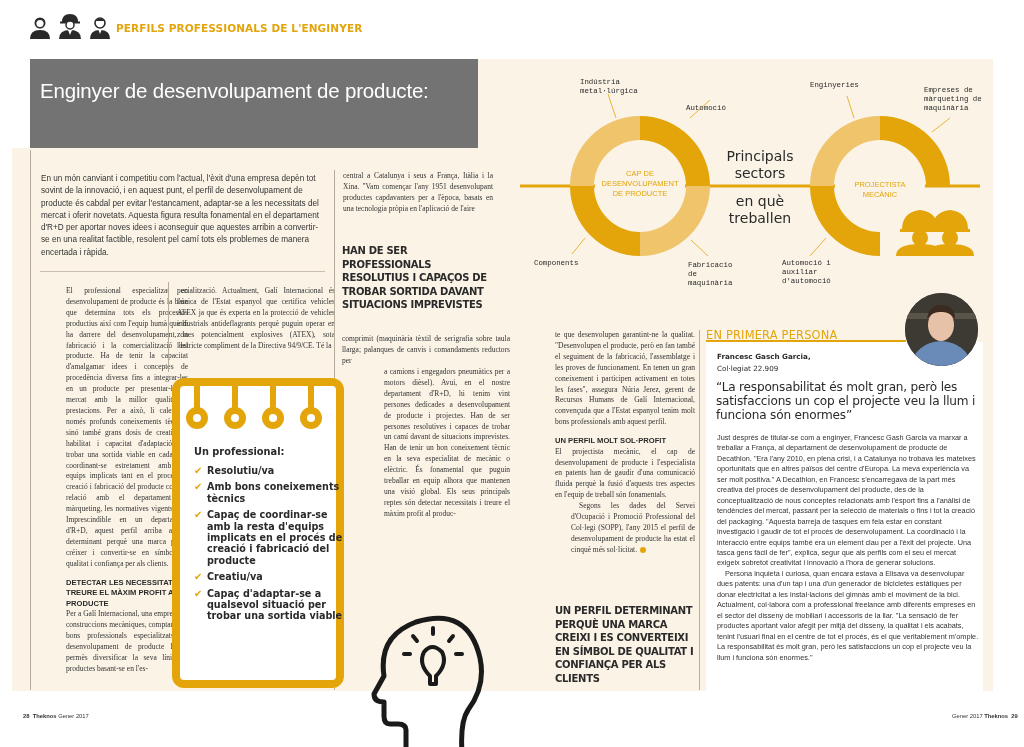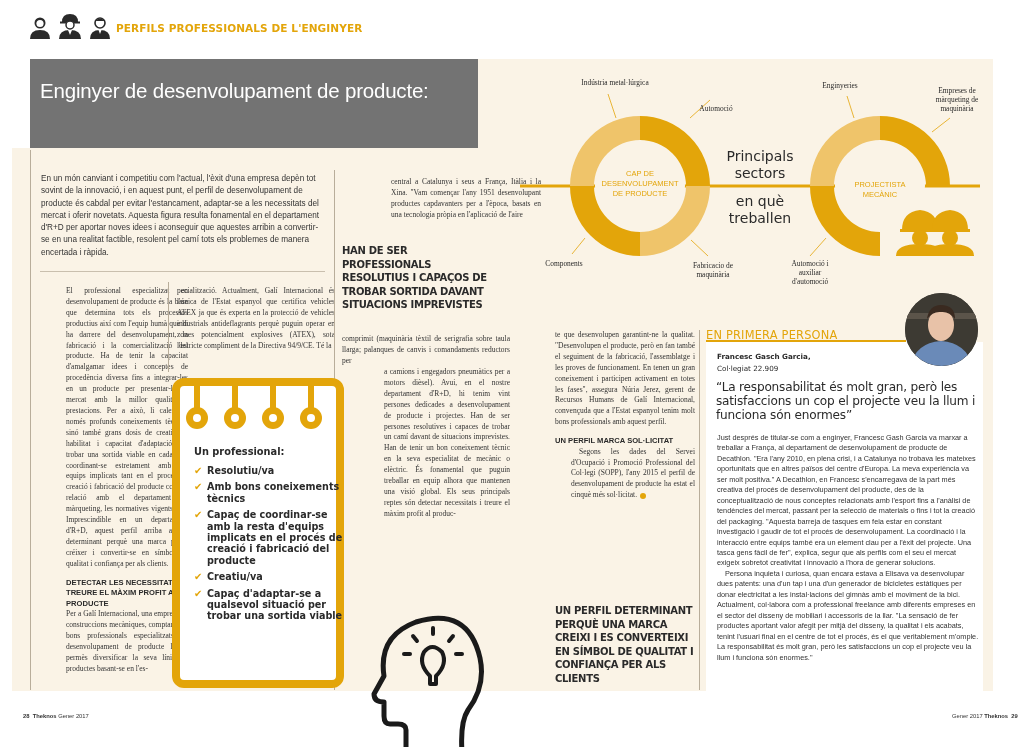--- a/index.html
+++ b/index.html
@@ -26,21 +26,21 @@
 
   
   .card { position: absolute; left: 172px; top: 378px; width: 172px; height: 310px; border: 8px solid #e3a50a; border-radius: 12px; background: #fff; }
   .card-title { position: absolute; left: 14px; top: 60px; font-family: "DejaVu Sans", sans-serif; font-weight: bold; font-size: 9.8px; color: #2a2a2a; }
   .card ul { position: absolute; left: 14px; top: 79px; list-style: none; width: 160px; }
   .card li { font-family: "DejaVu Sans", sans-serif; font-weight: bold; font-size: 9.6px; line-height: 11.4px; color: #2a2a2a; padding-left: 13px; position: relative; margin-bottom: 5px; }
   .card li .check { position: absolute; left: 0; top: 0; color: #e3a50a; font-size: 10px; }
 
   
   .infog { position: absolute; left: 520px; top: 60px; width: 472px; height: 240px; }
-  .lbl { position: absolute; font-family: Liberation Serif, serif; font-size: 7.4px; line-height: 9px; color: #2a2a2a; text-align: center; }
+  .lbl { position: absolute; font-family: Liberation Mono, monospace; font-size: 7.4px; line-height: 9px; color: #2a2a2a; text-align: left; }
   .ring-label { position: absolute; font-family: "Liberation Sans", sans-serif; font-size: 7.5px; line-height: 10px; color: #e3a50a; text-align: center; text-transform: uppercase; }
   .center-txt { position: absolute; font-family: "DejaVu Sans", sans-serif; font-size: 14px; line-height: 16.5px; color: #2a2a2a; text-align: center; }
 
   
   .fp-head { position: absolute; left: 706px; top: 328px; font-family: "DejaVu Sans", sans-serif; font-size: 11.4px; color: #e3a50a; letter-spacing: 0.2px; }
   .fp-line { position: absolute; left: 706px; top: 340px; width: 200px; height: 2px; background: #e3a50a; }
   .fp-box { position: absolute; left: 706px; top: 342px; width: 277px; height: 364px; background: #fff; }
   .fp-name { position: absolute; left: 717px; top: 352px; font-family: "DejaVu Sans", sans-serif; font-weight: bold; font-size: 7.2px; color: #2a2a2a; }
   .fp-id { position: absolute; left: 717px; top: 364px; font-family: "DejaVu Sans", sans-serif; font-size: 7.2px; color: #2a2a2a; }
   .fp-quote { position: absolute; left: 716px; top: 380px; width: 265px; font-family: "DejaVu Sans", sans-serif; font-size: 12.1px; line-height: 14.2px; color: #2a2a2a; letter-spacing: -0.2px; }
@@ -95,21 +95,21 @@
   <h3>DETECTAR LES NECESSITATS I TREURE EL MÀXIM PROFIT AL PRODUCTE</h3>
   <p>Per a Galí Internacional, una empresa de construccions mecàniques, comptar amb bons professionals especialitzats en desenvolupament de producte li ha permès diversificar la seva línia de productes basant-se en l'es-</p>
 </div>
 
 <div class="vrule" style="left:168px; top:282px; height:90px;"></div>
 <div class="col" style="left:177px; top:286px; width:158px;">
   <p>pecialització. Actualment, Galí Internacional és l'única de l'Estat espanyol que certifica vehicles ATEX ja que és experta en la protecció de vehicles industrials antideflagrants perquè puguin operar en zones potencialment explosives (ATEX), sota l'estricte compliment de la Directiva 94/9/CE. Té la</p>
 </div>
 
 <div class="vrule" style="left:334px; top:170px; height:520px;"></div>
-<div class="col" style="left:343px; top:177px; width:150px;margin-left:48px;">
+<div class="col" style="left:343px; top:171px; width:150px;">
   <p>central a Catalunya i seus a França, Itàlia i la Xina. "Vam començar l'any 1951 desenvolupant productes capdavanters per a l'època, basats en una tecnologia pròpia en l'aplicació de l'aire</p>
 </div>
 <div class="pullquote" style="left:342px; top:244px; width:150px;">HAN DE SER PROFESSIONALS RESOLUTIUS I CAPAÇOS DE TROBAR SORTIDA DAVANT SITUACIONS IMPREVISTES</div>
 
 <div class="col" style="left:342px; top:334px; width:168px;">
   <p>comprimit (maquinària tèxtil de serigrafia sobre taula llarga; palanques de canvis i comandaments reductors per</p>
 </div>
 <div class="col" style="left:384px; top:367px; width:126px;">
   <p>a camions i engegadors pneumàtics per a motors dièsel). Avui, en el nostre departament d'R+D, hi tenim vint persones dedicades a desenvolupament de producte i projectes. Han de ser persones resolutives i capaces de trobar un camí davant de situacions imprevistes. Han de tenir un bon coneixement tècnic en la seva especialitat de mecànic o elèctric. És fonamental que puguin treballar en equip alhora que mantenen una visió global. Els seus principals reptes són detectar necessitats i treure el màxim profit al produc-</p>
 </div>
@@ -205,21 +205,22 @@
   </div>
 
   <div class="lbl" style="left:290px; top:21px; width:60px;">Enginyeries</div>
   <div class="lbl" style="left:404px; top:26px; width:66px;">Empreses de màrqueting de maquinària</div>
   <div class="lbl" style="left:262px; top:199px; width:56px;">Automoció i auxiliar d'automoció</div>
   <div class="ring-label" style="left:324px; top:120px; width:72px;">PROJECTISTA MECÀNIC</div>
 </div>
 
 <div class="col" style="left:555px; top:330px; width:140px;">
   <p>te que desenvolupen garantint-ne la qualitat. "Desenvolupen el producte, però en fan també el seguiment de la fabricació, l'assemblatge i les proves de funcionament. En tenen un gran coneixement i participen activament en totes les fases", assegura Núria Jerez, gerent de Recursos Humans de Galí Internacional, convençuda que a l'Estat espanyol tenim molt bons professionals amb aquest perfil.</p>
-  <h3>UN PERFIL MARCA SOL·LICITAT</h3>
+  <h3>UN PERFIL MOLT SOL·PROFIT</h3>
+  <p>El projectista mecànic, el cap de desenvolupament de producte i l'especialista en patents han de gaudir d'una comunicació fluida perquè la fusió d'aquests tres aspectes en l'equip de treball són fonamentals.</p>
   <p style="text-indent:8px;margin-left:16px;"><span>Segons les dades del Servei d'Ocupació i Promoció Professional del Col·legi (SOPP), l'any 2015 el perfil de desenvolupament de producte ha estat el cinquè més sol·licitat.</span><span class="bullet-dot"></span></p>
 </div>
 <div class="pullquote" style="left:555px; top:604px; width:145px;">UN PERFIL DETERMINANT PERQUÈ UNA MARCA CREIXI I ES CONVERTEIXI EN SÍMBOL DE QUALITAT I CONFIANÇA PER ALS CLIENTS</div>
 <div class="vrule" style="left:699px; top:330px; height:360px;"></div>
 
 <div class="fp-box"></div>
 <div class="fp-head">EN PRIMERA PERSONA</div>
 <div class="fp-line"></div>
 <div class="avatar">
   <svg width="73" height="73" viewBox="0 0 73 73">

